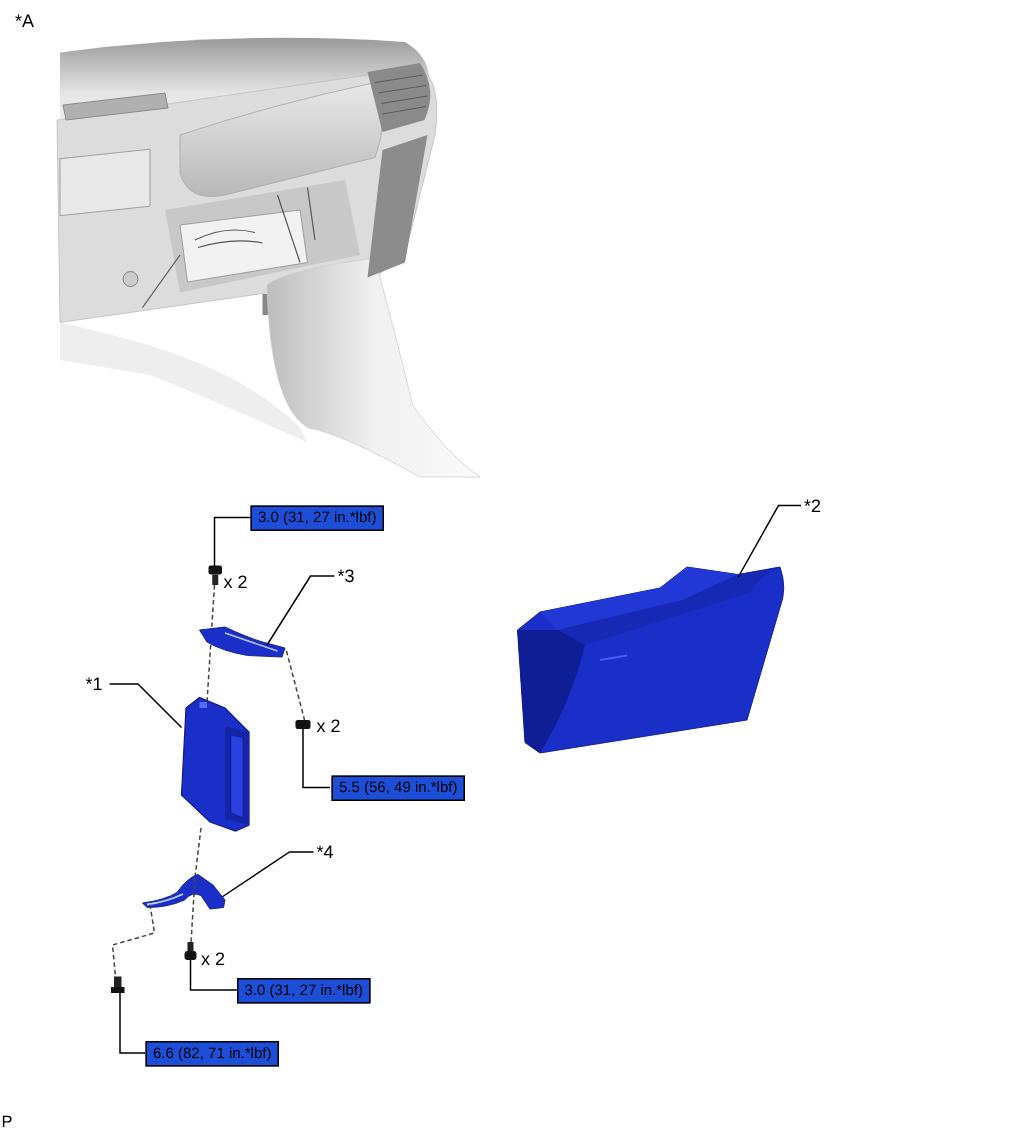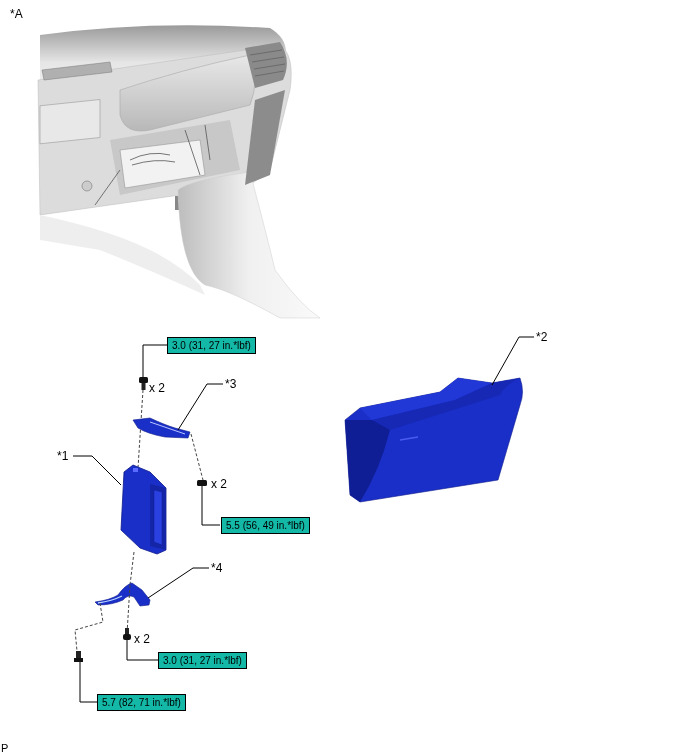--- a/index.html
+++ b/index.html
@@ -1,19 +1,19 @@
 <!DOCTYPE html>
 <html><head>
 <meta charset="utf-8">
 <style>
   html, body { margin:0; padding:0; background:#ffffff; }
   body { width:688px; height:755px; position:relative; overflow:hidden;
          font-family:"Liberation Sans", sans-serif; color:#000; }
   .lbl { position:absolute; font-size:12px; line-height:12px; white-space:nowrap; }
-  .box { position:absolute; border:1px solid #000; background:#14b8a6;
+  .box { position:absolute; border:1px solid #000; background:#1d4ed8;
          font-size:10px; line-height:15px; padding:0 4px; white-space:nowrap; height:15px; }
   svg { position:absolute; left:0; top:0; }
 </style>
 </head>
 <body>
 
 <div class="lbl" style="left:10px;top:8px;">*A</div>
 
 <svg width="688" height="755">
   <defs>
@@ -144,15 +144,15 @@
 <div class="lbl" style="left:225px;top:378px;">*3</div>
 <div class="lbl" style="left:211px;top:562px;">*4</div>
 
 <div class="lbl" style="left:149px;top:382px;">x 2</div>
 <div class="lbl" style="left:211px;top:478px;">x 2</div>
 <div class="lbl" style="left:134px;top:633px;">x 2</div>
 
 <div class="box" style="left:167px;top:337px;">3.0 (31, 27 in.*lbf)</div>
 <div class="box" style="left:221px;top:517px;text-align:center;">5.5 (56, 49 in.*lbf)</div>
 <div class="box" style="left:158px;top:652px;">3.0 (31, 27 in.*lbf)</div>
-<div class="box" style="left:97px;top:694px;">5.7 (82, 71 in.*lbf)</div>
+<div class="box" style="left:97px;top:694px;">6.6 (82, 71 in.*lbf)</div>
 
 <div class="lbl" style="left:1px;top:742px;font-size:11px;">P</div>
 
 </body></html>

